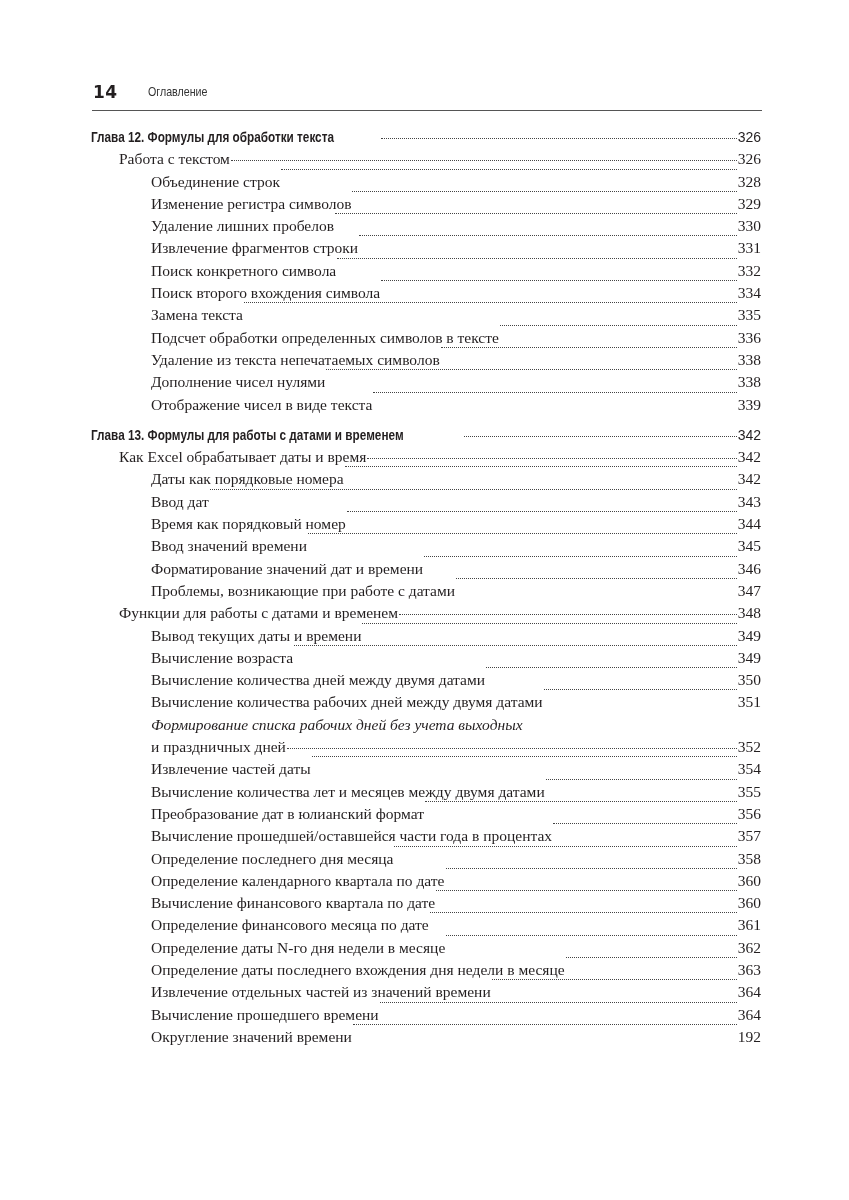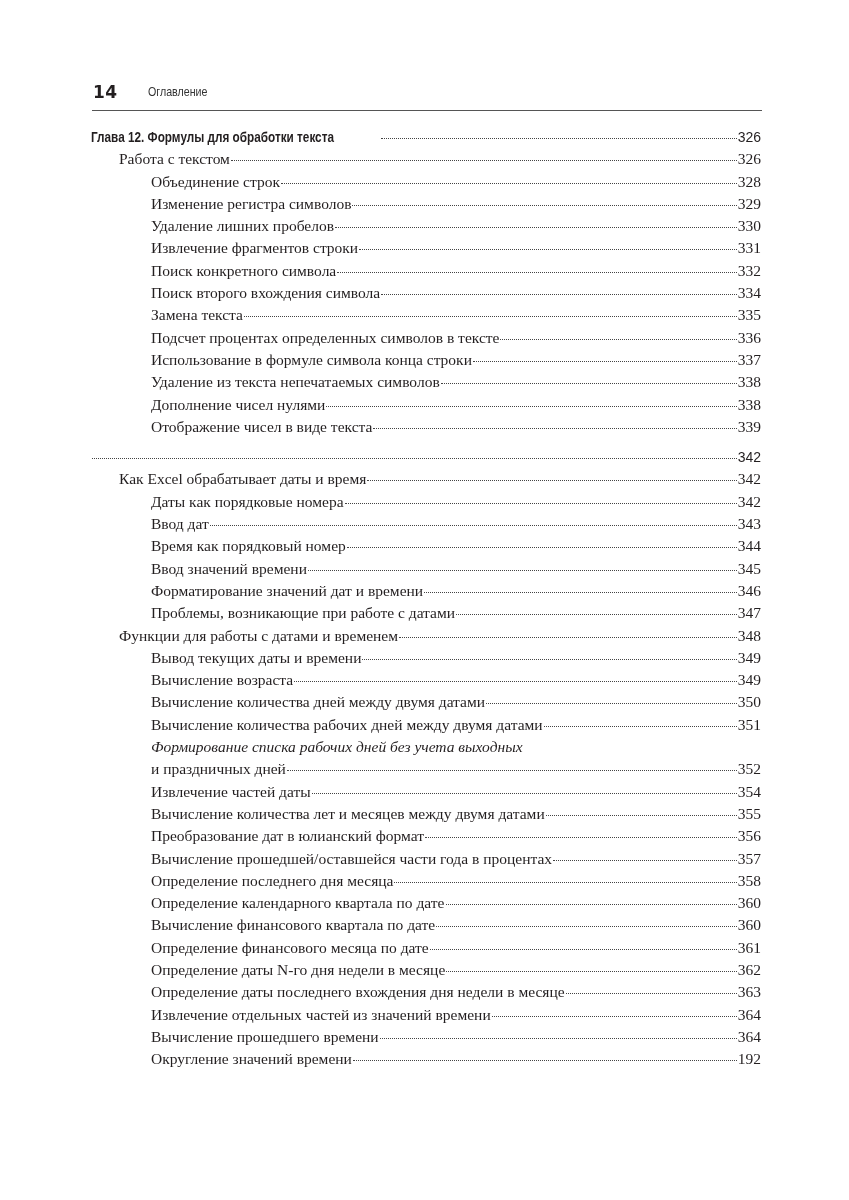--- a/index.html
+++ b/index.html
@@ -8,21 +8,21 @@
   .page-num { position:absolute; left:1px; top:3px; font-family:"DejaVu Sans", sans-serif; font-weight:bold; font-size:17px; letter-spacing:0.5px; }
   .running-title { position:absolute; left:56px; top:5px; font-family:"Liberation Sans", sans-serif; font-size:13px; transform:scaleX(0.82); transform-origin:left center; color:#333; }
   .toc { position:absolute; left:76px; top:126px; width:670px;margin-left:15px; }
   .entry { position:relative; display:flex; align-items:baseline; height:22.3px; font-family:"Liberation Serif", serif; font-size:15.5px; line-height:22.3px; white-space:nowrap; }
   .entry .title { flex:0 0 auto; }
   .entry .leader { flex:1 1 auto; overflow:hidden; height:1px; border-bottom:1.3px dotted #444; margin:0 1px; align-self:baseline; position:relative; top:-3px; }
   .entry .pg { flex:0 0 auto; text-align:right; }
   .lvl0 { font-family:"Liberation Sans", sans-serif; font-size:14px; }
   .lvl0 .title { font-weight:bold; transform-origin:left center; }
   .lvl1 { padding-left:28px;justify-content:flex-end; }
-  .lvl2 { padding-left:60px; }
+  .lvl2 { padding-left:60px;align-items:center; }
   .wrap { height:auto; display:block; }
   .wrap .line1 { display:block; height:22.3px;font-style:italic; }
   .wrap .line2 { display:flex; align-items:baseline; height:22.3px; }
   .gap { height:8px; }
   .cond { display:inline-block; transform:scaleX(0.84); transform-origin:left center; }
 </style>
 </head>
 <body>
 
 <div class="header">
@@ -74,48 +74,44 @@
       <span class="title">Поиск второго вхождения символа</span>
       <span class="leader"></span>
       <span class="pg">334</span>
     </div>
   <div class="entry lvl2">
       <span class="title">Замена текста</span>
       <span class="leader"></span>
       <span class="pg">335</span>
     </div>
   <div class="entry lvl2">
-      <span class="title">Подсчет процентах определенных символов в тексте</span>
+      <span class="title">Подсчет обработки определенных символов в тексте</span>
       <span class="leader"></span>
       <span class="pg">336</span>
     </div>
   <div class="entry lvl2">
-      <span class="title">Использование в формуле символа конца строки</span>
-      <span class="leader"></span>
-      <span class="pg">337</span>
-    </div>
-  <div class="entry lvl2">
       <span class="title">Удаление из текста непечатаемых символов</span>
       <span class="leader"></span>
       <span class="pg">338</span>
     </div>
   <div class="entry lvl2">
       <span class="title">Дополнение чисел нулями</span>
       <span class="leader"></span>
       <span class="pg">338</span>
     </div>
   <div class="entry lvl2">
       <span class="title">Отображение чисел в виде текста</span>
       <span class="leader"></span>
       <span class="pg">339</span>
     </div>
 
   <div class="gap"></div>
 
   <div class="entry lvl0">
+    <span class="title"><span class="cond">Глава 13. Формулы для работы с датами и временем</span></span>
     <span class="leader"></span>
     <span class="pg">342</span>
   </div>
 
   <div class="entry lvl1">
     <span class="title">Как Excel обрабатывает даты и время</span>
     <span class="leader"></span>
     <span class="pg">342</span>
   </div>
 

